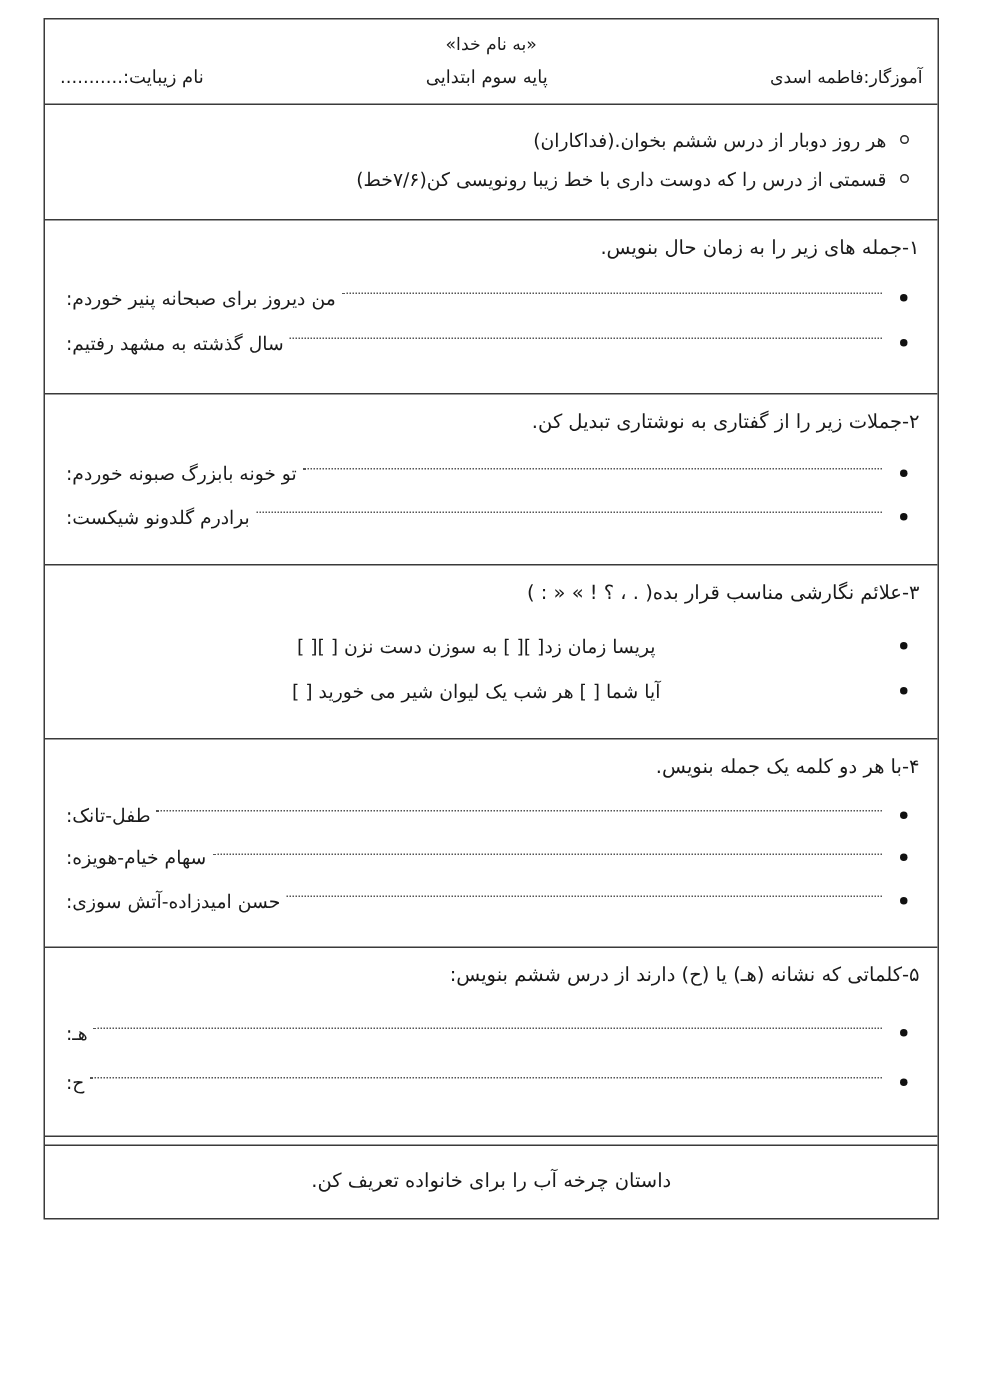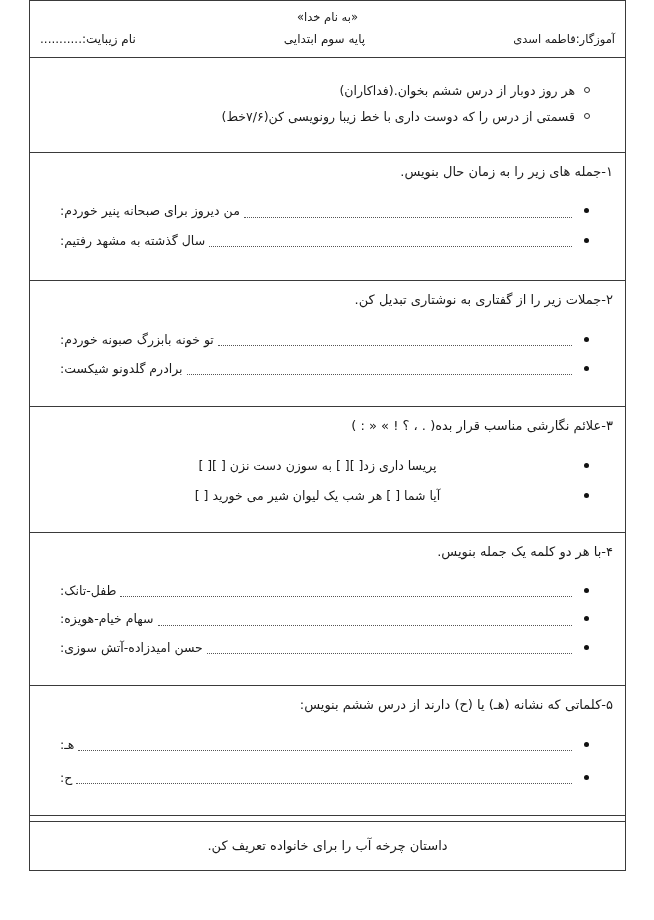--- a/index.html
+++ b/index.html
@@ -19,21 +19,21 @@
     position: relative;
     width: 654px;
     height: 920px;
     background: #ffffff;
     box-sizing: border-box;
   }
 
   .sheet {
     position: absolute;
     left: 29px;
-    top: 0;
+    top: 12px;
     width: 597px;
     border: 1.5px solid #3a3a3a;
     border-collapse: collapse;
     box-sizing: border-box;
     background: #fff;
   }
 
   .row {
     border-bottom: 1.5px solid #3a3a3a;
     box-sizing: border-box;
@@ -63,21 +63,21 @@
 
   .q-title {
     font-size: 13px;
     text-align: right;
     padding: 9px 12px 2px 12px;
     line-height: 1.5;
   }
 
   ul.items {
     list-style: none;
-    margin: 16px;
+    margin: 0;
     padding: 0;
   }
   ul.items li {
     position: relative;
     font-size: 12.5px;
     line-height: 1.55;
     padding: 0 20px 0 0;
     margin: 7px 0;
     text-align: right;
   }
@@ -108,21 +108,21 @@
     border-radius: 50%;
   }
 
   .announce { padding: 7px 14px 9px 14px; }
   .announce li { text-align: right; }
 
   
   .fill-row {
     display: flex;
     flex-direction: row-reverse;
-    align-items: flex-end;
+    align-items: center;
     gap: 4px;
   }
   .fill-label { white-space: nowrap; flex: 0 0 auto; }
   .fill-dots {
     flex: 1 1 auto;
     min-width: 10px;
     border-bottom: 1.6px dotted #555;
     transform: translateY(-3px);
     margin-right: 3px;
     height: 0;
@@ -218,21 +218,21 @@
           </li>
         </ul>
       </div>
     </div>
 
     <div class="row sec-q3">
       <div class="q-title">۳-علائم نگارشی مناسب قرار بده( . ، ؟ ! » « : )</div>
       <div class="q-body">
         <ul class="items dot-list">
           <li>
-            <span>پریسا داری زد[   ][   ] به سوزن دست نزن [   ][   ]</span>
+            <span>پریسا زمان زد[   ][   ] به سوزن دست نزن [   ][   ]</span>
           </li>
           <li>
             <span>آیا شما [   ] هر شب یک لیوان شیر می خورید [   ]</span>
           </li>
         </ul>
       </div>
     </div>
 
     <div class="row sec-q4">
       <div class="q-title">۴-با هر دو کلمه یک جمله بنویس.</div>

